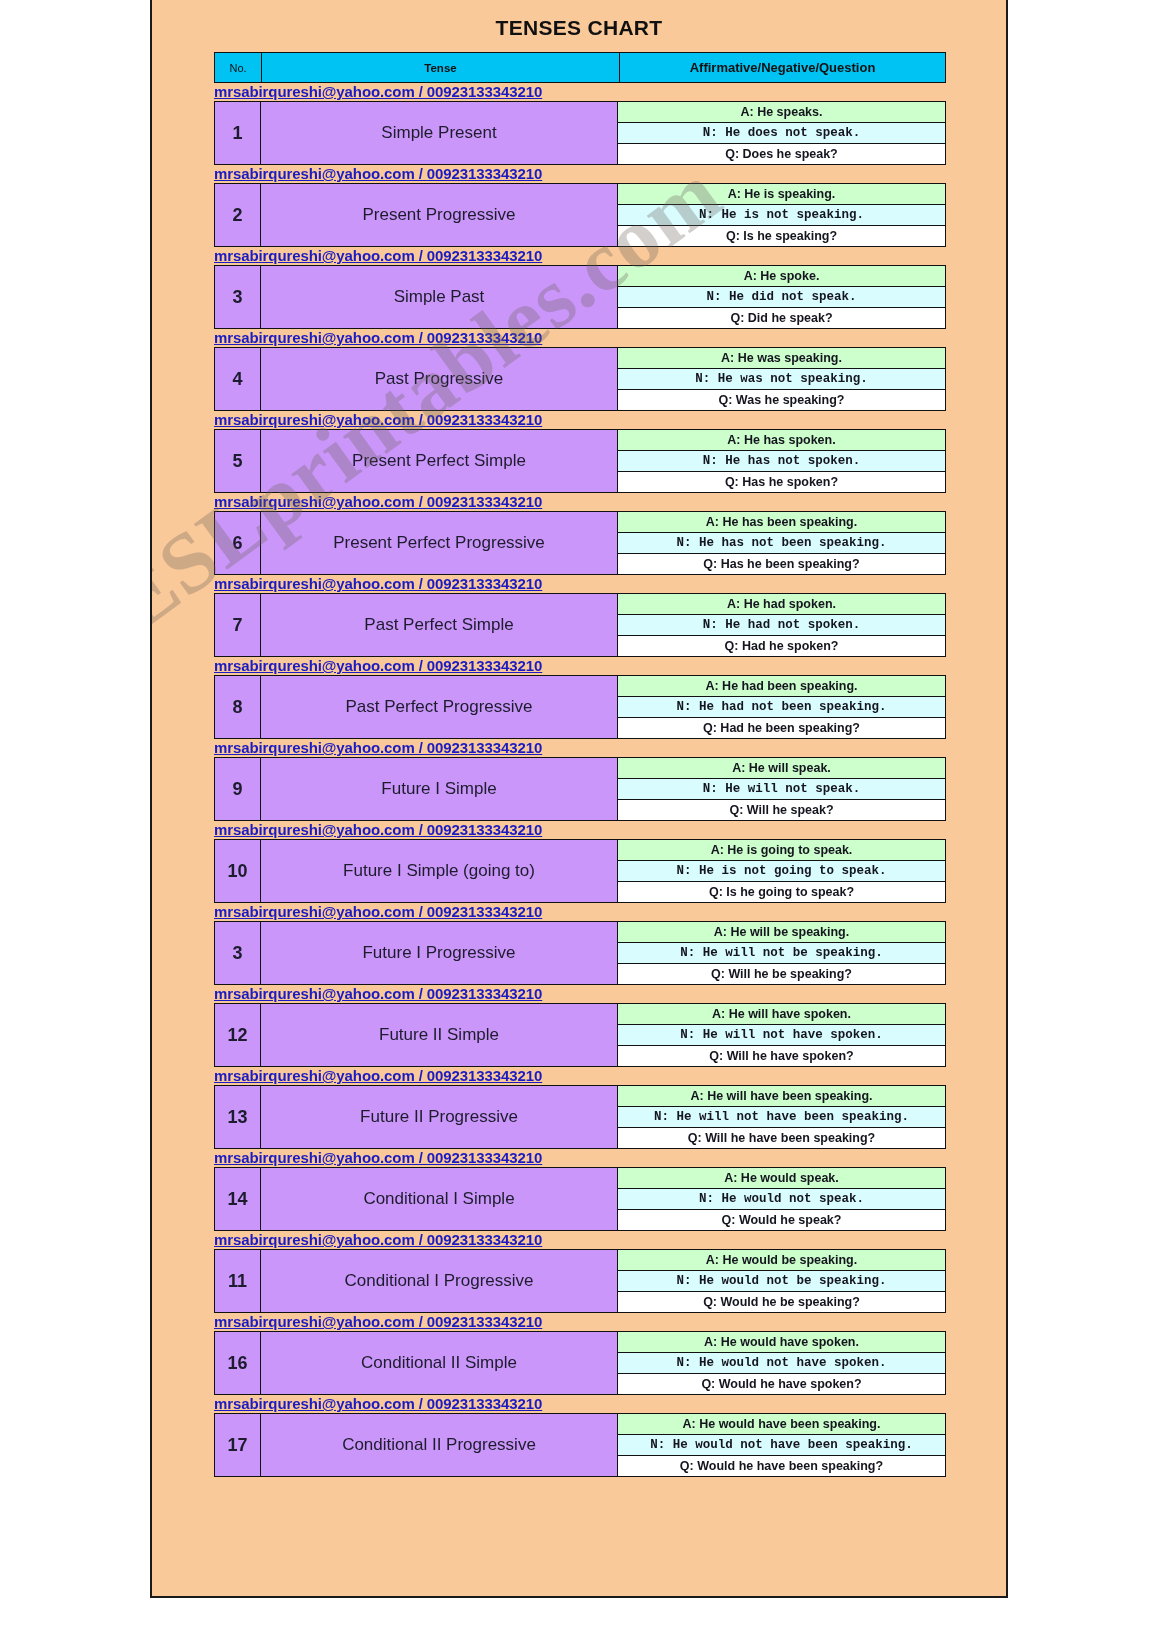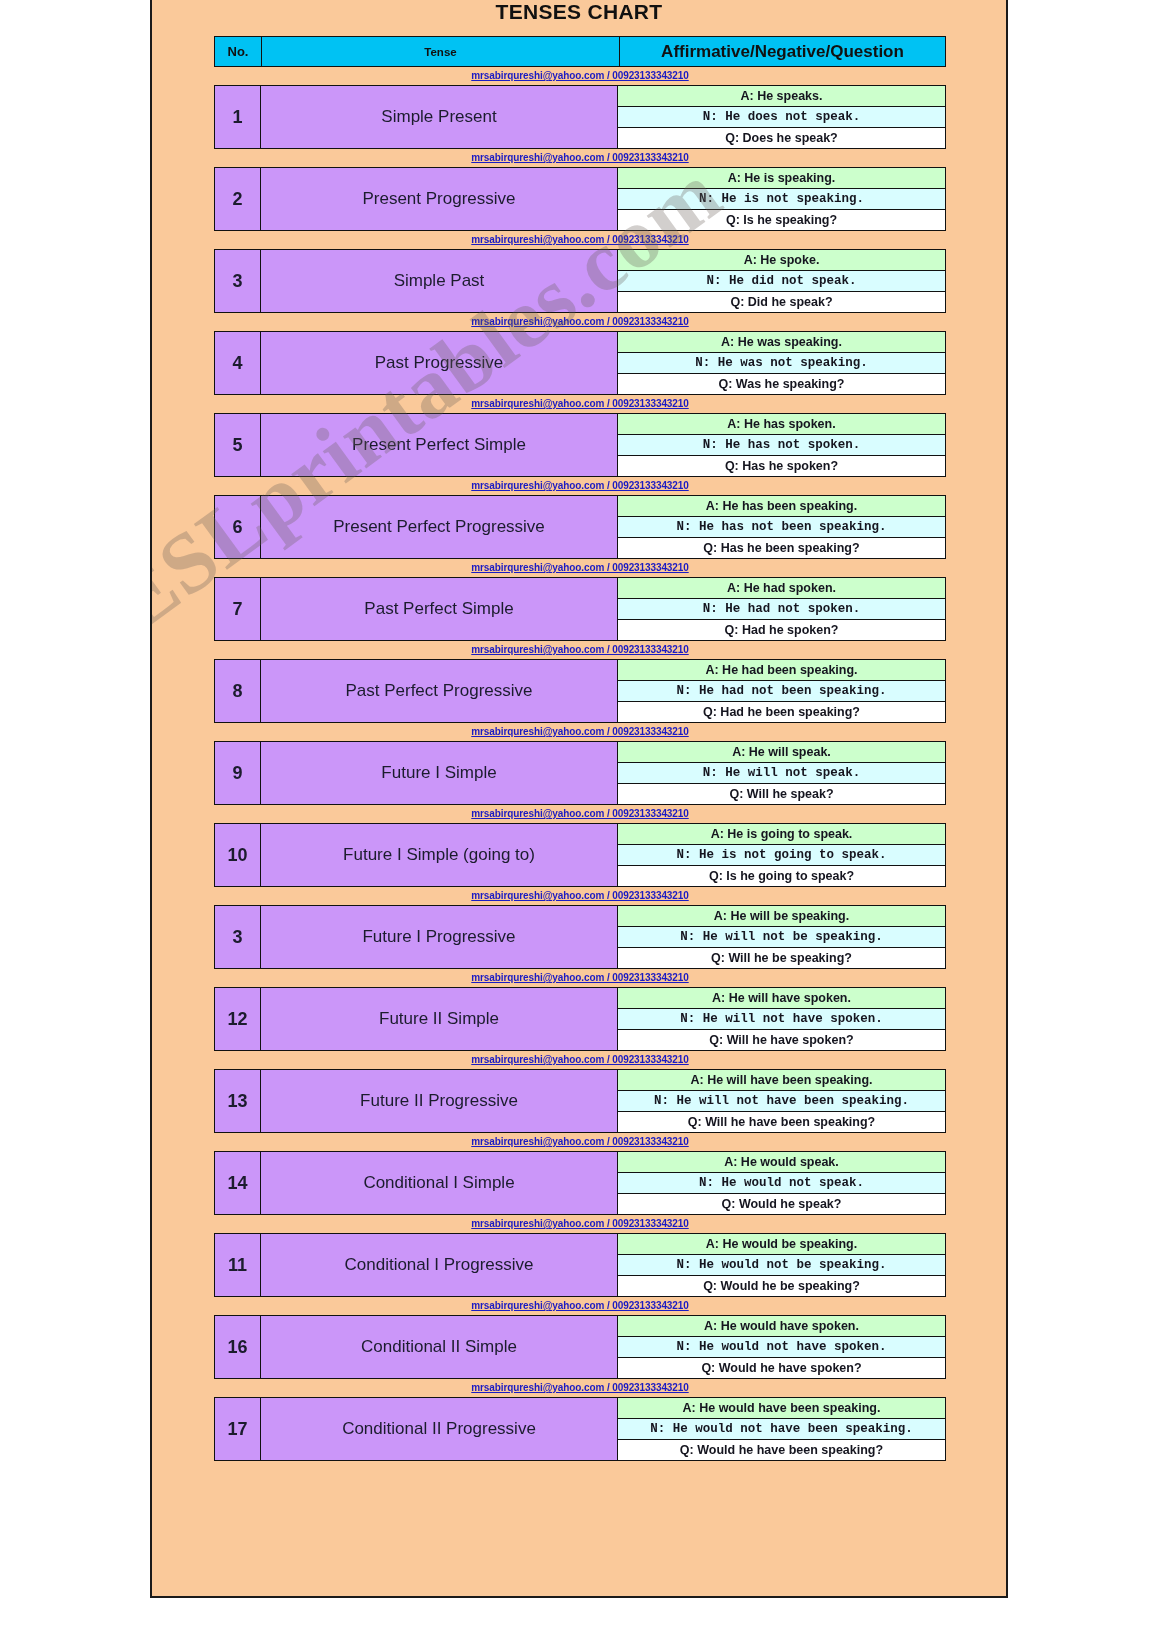--- a/index.html
+++ b/index.html
@@ -45,21 +45,21 @@
     letter-spacing: 1px;
   }
 
   #title {
     position: relative;
     z-index: 5;
     text-align: center;
     font-size: 21px;
     font-weight: bold;
     color: #111111;
-    padding-top: 0;
+    padding-top: 16px;
     padding-bottom: 12px;
     letter-spacing: 0.3px;
   }
 
   #table-wrap {
     position: relative;
     z-index: 5;
     margin: 0 60px 0 62px;
   }
 
@@ -68,47 +68,47 @@
     border: 1.5px solid #111111;
     height: 29px;
     background: #00c2f3;
   }
   .hdr-no {
     width: 46px;
     border-right: 1.5px solid #111111;
     display: flex;
     align-items: center;
     justify-content: center;
-    font-size: 13px;
-    font-weight: bold;
+    font-size: 11px;
+    font-weight: normal;
     color: #111;
   }
   .hdr-tense {
     width: 357px;
     border-right: 1.5px solid #111111;
     display: flex;
     align-items: center;
     justify-content: center;
     font-size: 11.5px;
     font-weight: bold;
     color: #111;
   }
   .hdr-forms {
     flex: 1;
     display: flex;
     align-items: center;
     justify-content: center;
-    font-size: 17px;
+    font-size: 13px;
     font-weight: bold;
     color: #111;
   }
 
   .contact-line {
-    text-align: center;
-    font-size: 10px;
+    text-align: left;
+    font-size: 15px;
     font-weight: bold;
     color: #1b1bc4;
     text-decoration: underline;
     padding: 2px 0 2px 0;
     height: 14px;
     line-height: 13px;
     letter-spacing: -0.1px;
   }
 
   .t-row {

